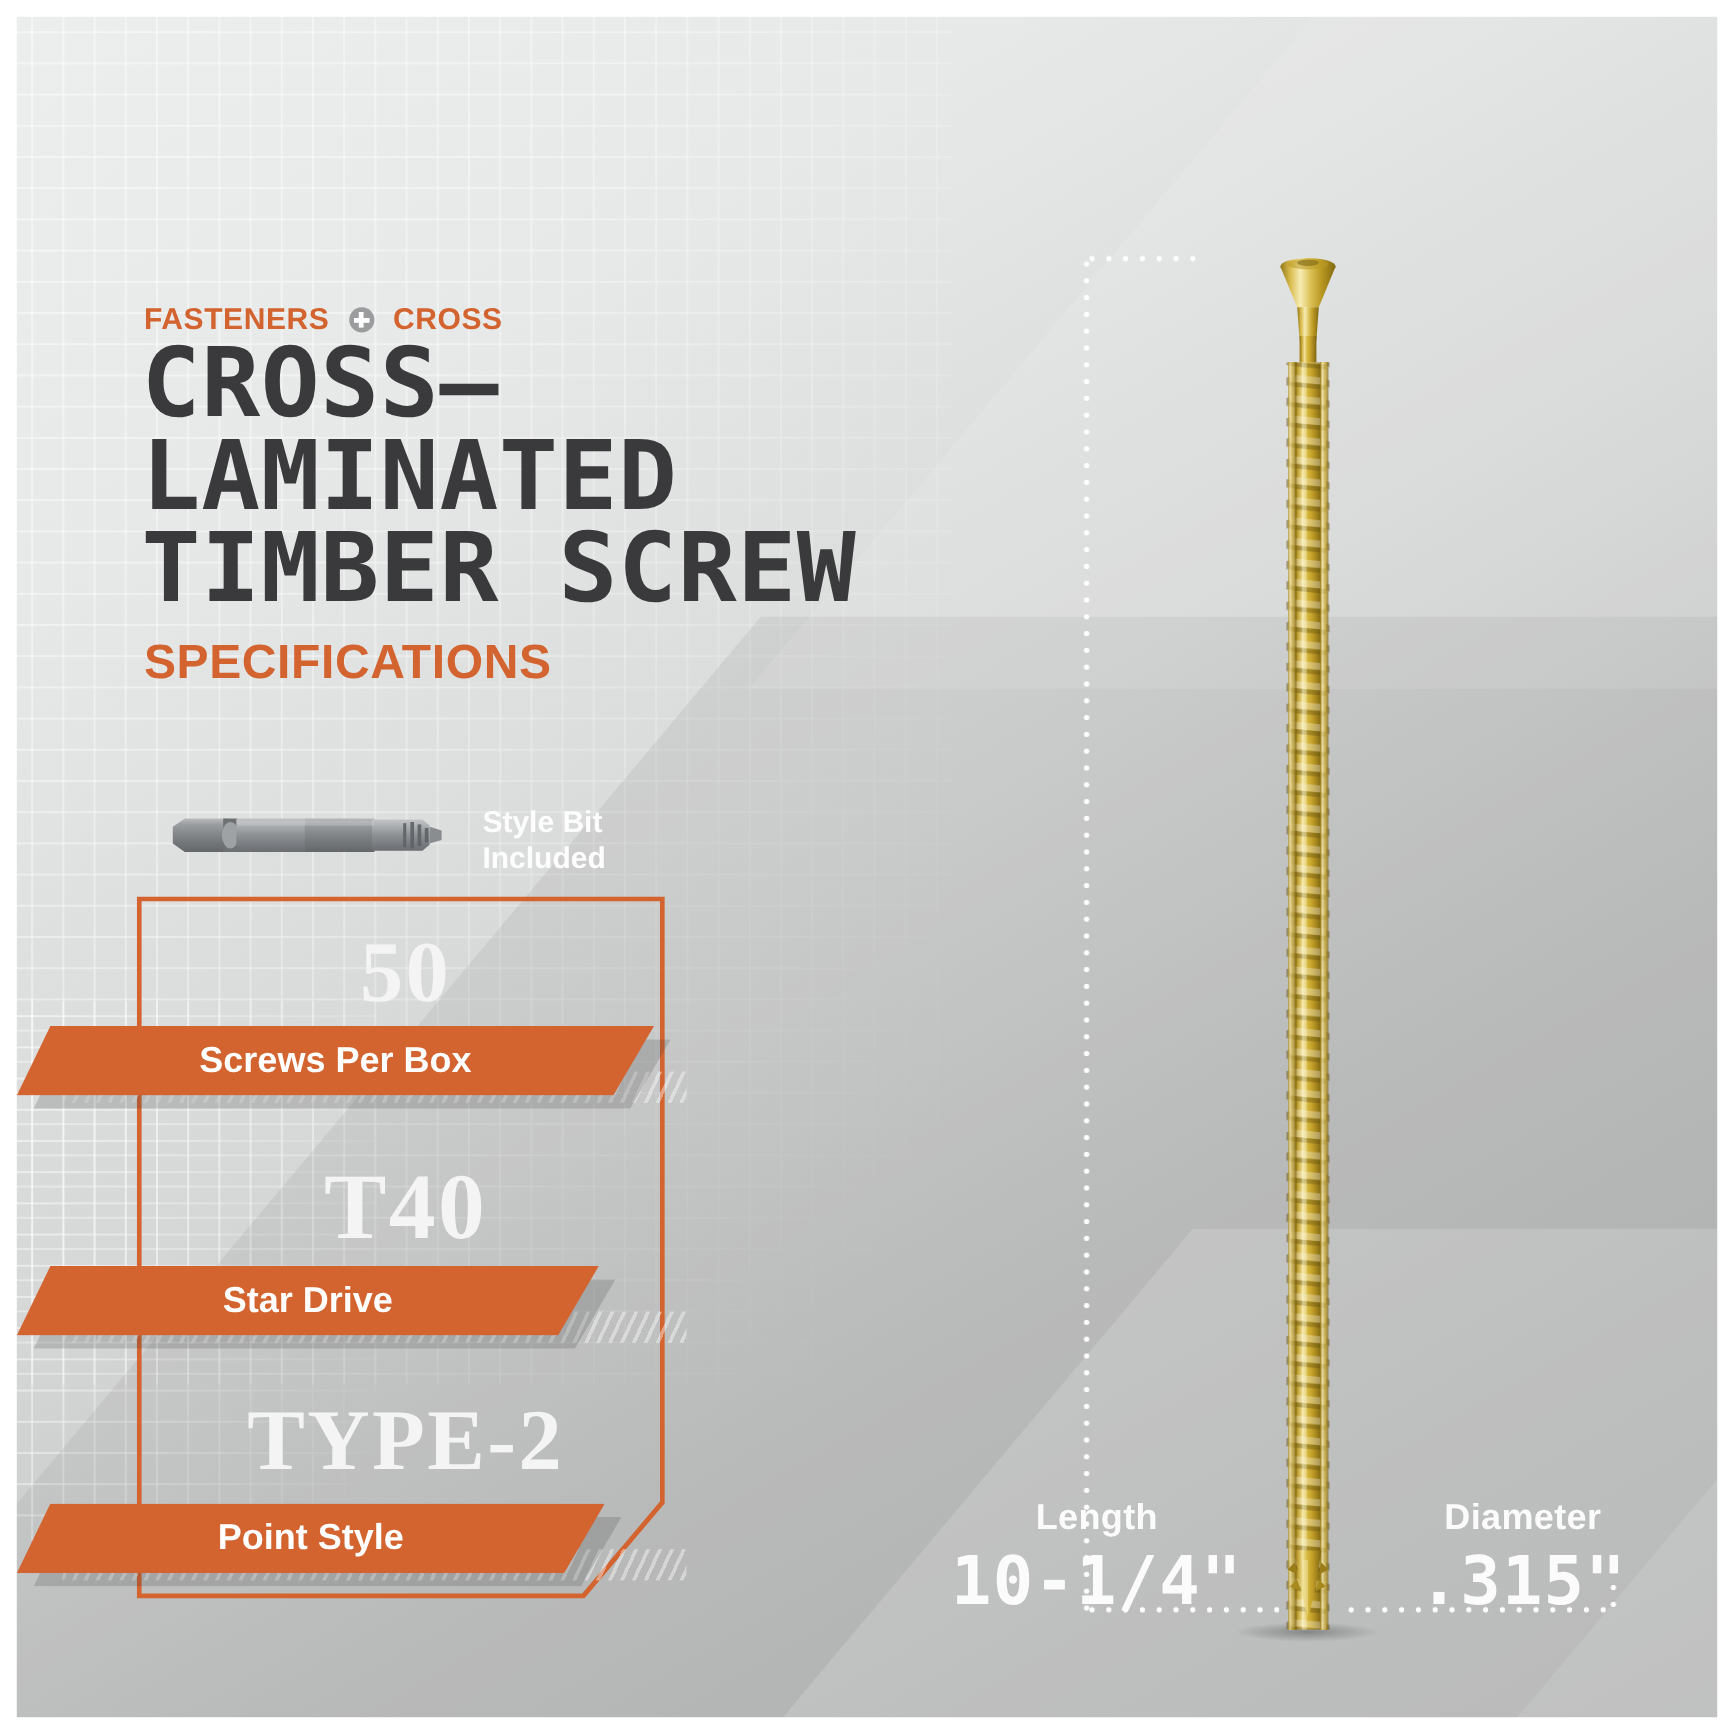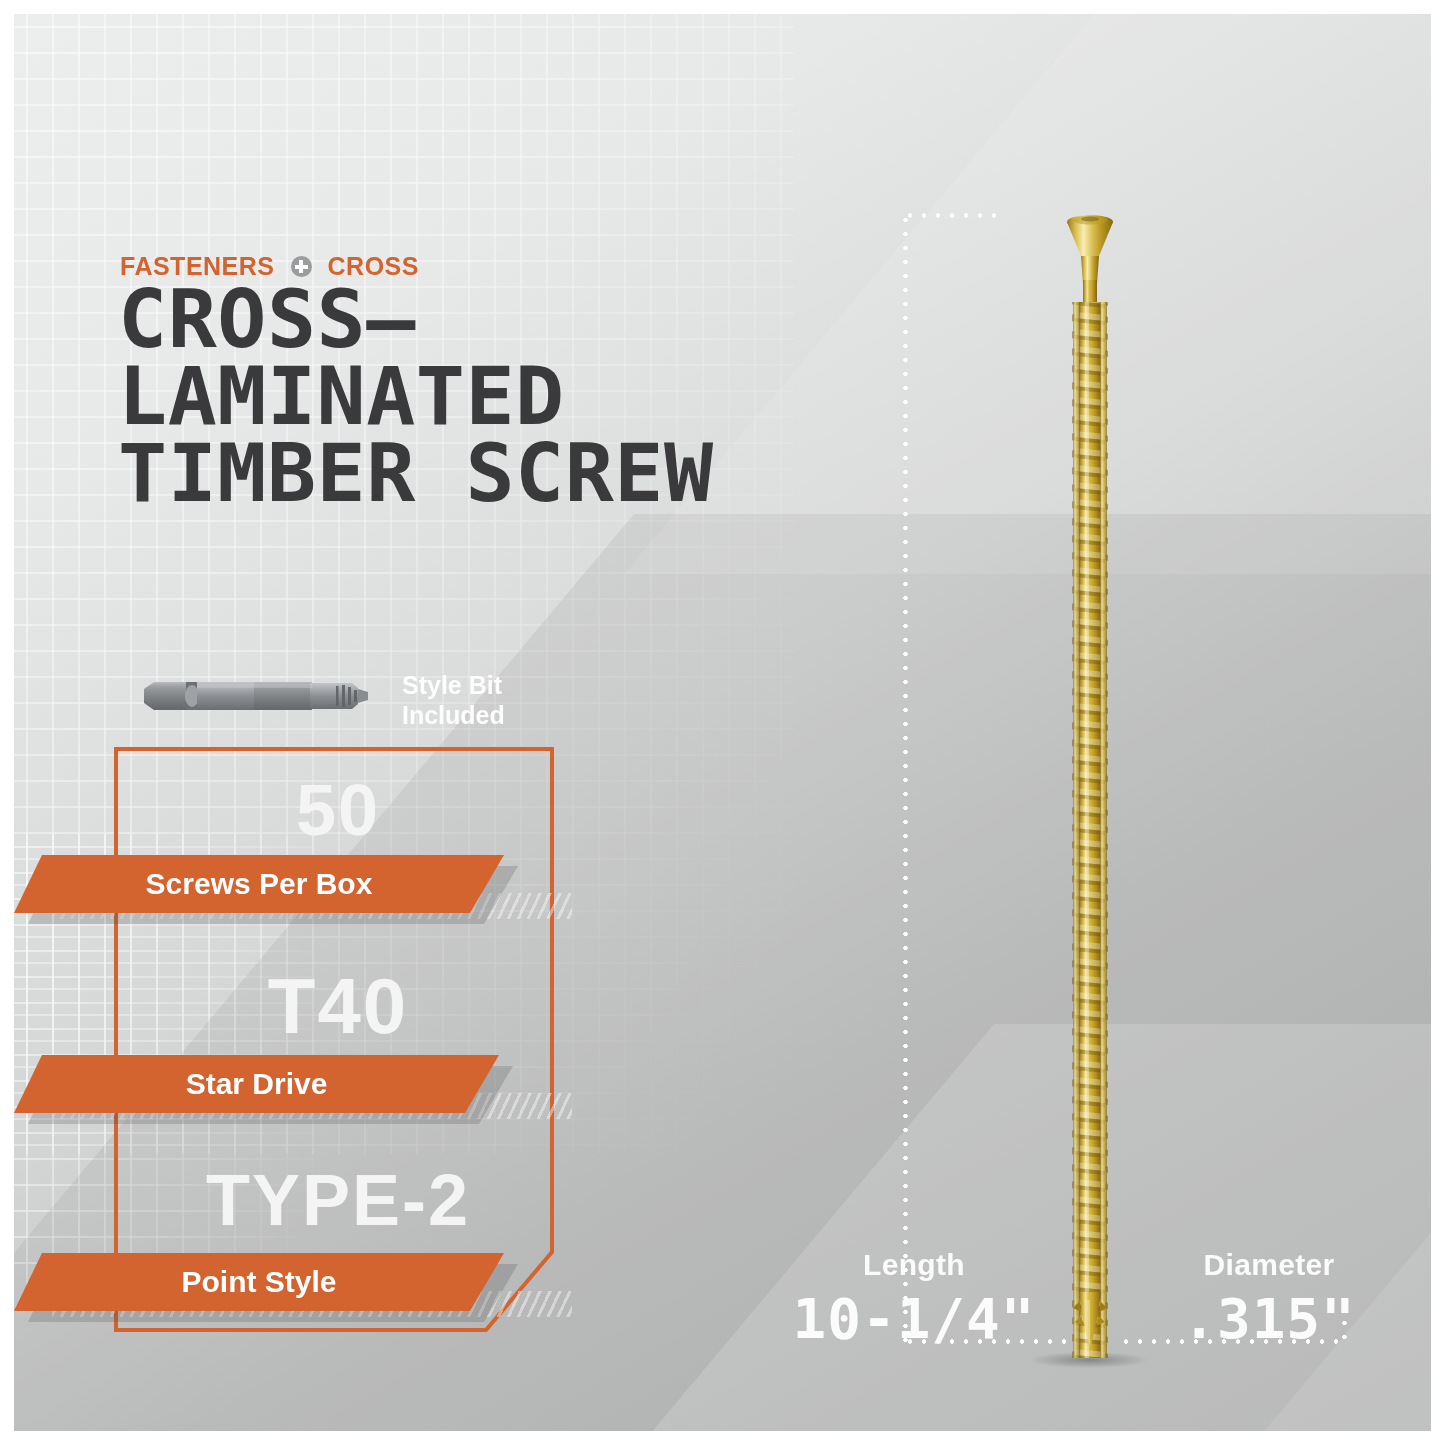--- a/index.html
+++ b/index.html
@@ -75,21 +75,21 @@
   .bit svg{display:block;}
   .bitlabel{position:absolute;left:388px;top:656px;color:#fdfdfd;
             font-size:25px;font-weight:bold;line-height:1.2;}
 
   
   .specbox{position:absolute;left:100px;top:733px;width:440px;height:585px;}
   .specbox .frame{position:absolute;inset:0;}
   .specrow{position:absolute;left:0;width:440px;}
   .specval{position:absolute;width:448px;text-align:center;color:#f4f4f4;
            font-weight:bold;letter-spacing:2px;
-           font-family:Liberation Sans, sans-serif;}
+           font-family:Liberation Serif, serif;}
 
   
   .ribbon{position:absolute;height:58px;}
   .ribbon .shadow{position:absolute;left:14px;top:11px;width:100%;height:100%;
                   background:rgba(60,60,62,.20);
                   clip-path:polygon(28px 0,100% 0,calc(100% - 34px) 100%,0 100%);}
   .ribbon .body{position:absolute;left:0;top:0;width:100%;height:100%;
                 background:#d3632f;
                 clip-path:polygon(28px 0,100% 0,calc(100% - 34px) 100%,0 100%);}
   .ribbon .txt{position:absolute;left:0;top:0;width:100%;height:100%;
@@ -138,20 +138,21 @@
       <span>FASTENERS</span>
       <span class="pluscircle"></span>
       <span>CROSS</span>
     </div>
 
     <div class="title">
       <span class="l">CROSS–</span>
       <span class="l">LAMINATED</span>
       <span class="l">TIMBER SCREW</span>
     </div>
+    <div class="subtitle">SPECIFICATIONS</div>
 
     <div class="bit">
       <svg width="235" height="36" viewBox="0 0 235 36">
         <defs>
           <linearGradient id="bitg" x1="0" y1="0" x2="0" y2="1">
             <stop offset="0" stop-color="#b9bbbd"></stop>
             <stop offset=".18" stop-color="#9b9ea1"></stop>
             <stop offset=".45" stop-color="#85888b"></stop>
             <stop offset=".72" stop-color="#74777a"></stop>
             <stop offset="1" stop-color="#63666a"></stop>
@@ -191,21 +192,21 @@
 
     <div class="specbox">
 
       <svg class="frame" width="440" height="585" viewBox="0 0 440 585">
         <path d="M2,2 L438,2 L438,505 L372,583 L2,583 Z" fill="none" stroke="#d3632f" stroke-width="4"></path>
       </svg>
 
       <div class="specrow" style="top:0;">
         <div class="specval" style="top:22px;font-size:72px;">50</div>
         <div class="hatch" style="left:-62px;top:146px;width:520px;"></div>
-        <div class="ribbon" style="left:-100px;top:108px;width:490px;">
+        <div class="ribbon" style="left:-100px;top:108px;width:490px;padding-left:41px;">
           <div class="shadow"></div>
           <div class="body"></div>
           <div class="txt">Screws Per Box</div>
         </div>
       </div>
 
       <div class="specrow" style="top:196px;">
         <div class="specval" style="top:18px;font-size:78px;">T40</div>
         <div class="hatch" style="left:-62px;top:150px;width:520px;"></div>
         <div class="ribbon" style="left:-100px;top:112px;width:485px;">

